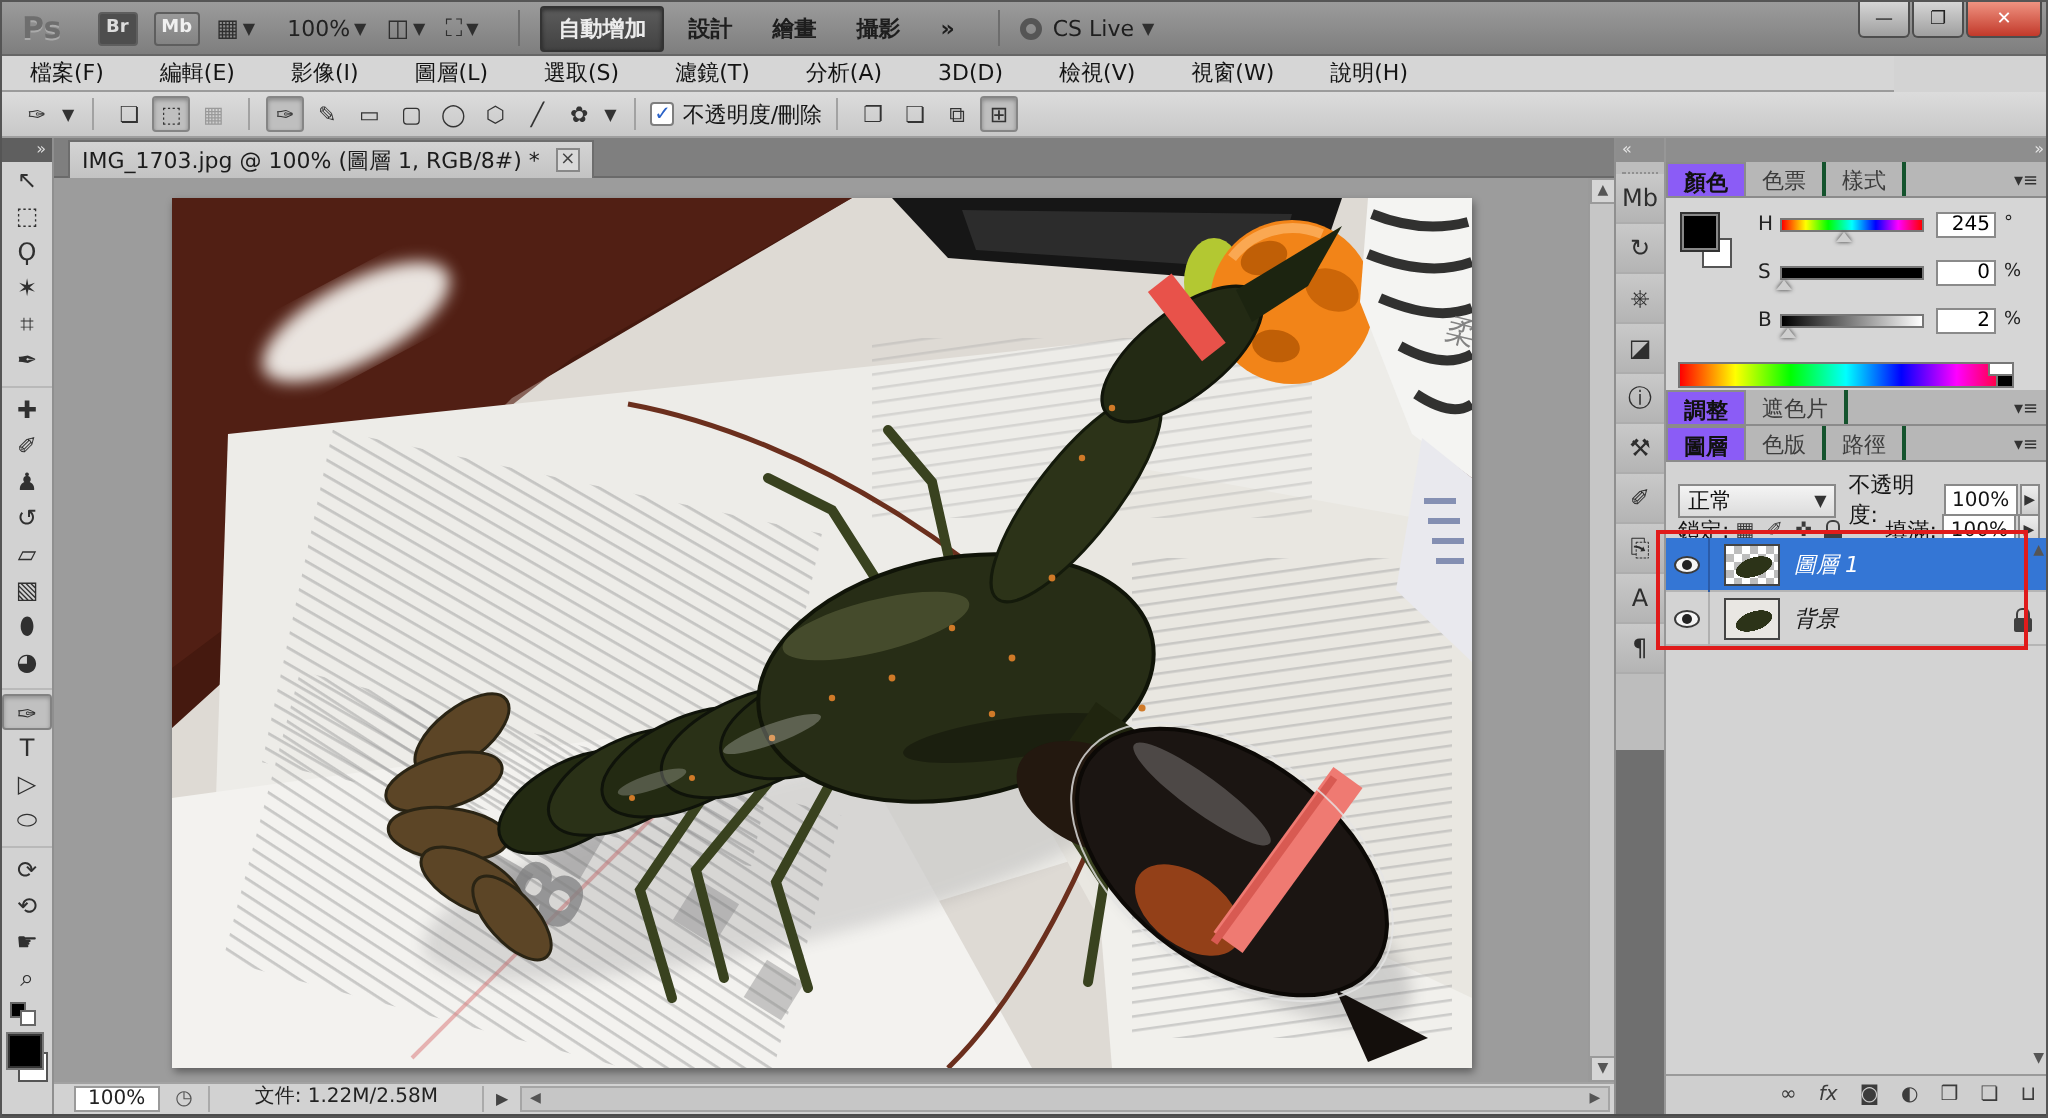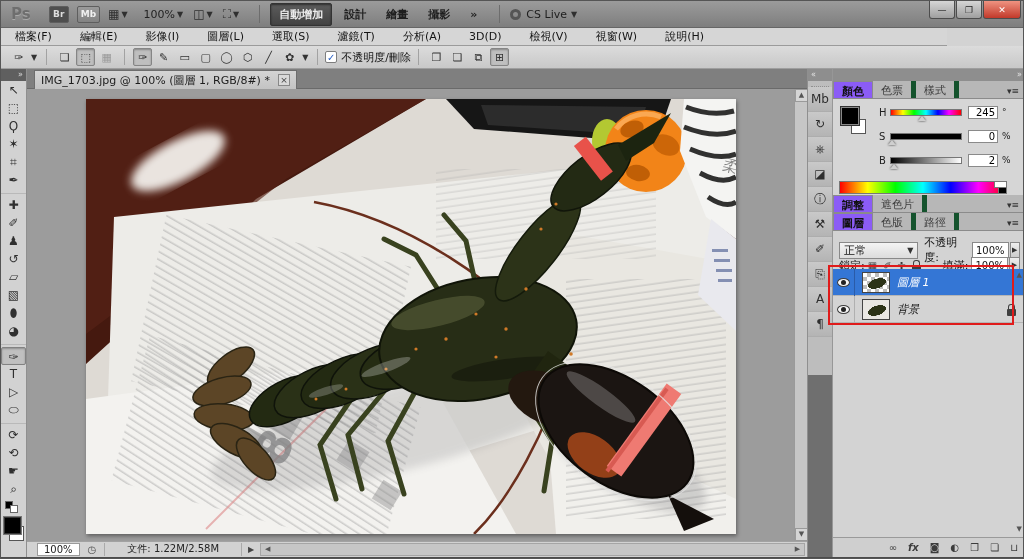--- a/index.html
+++ b/index.html
@@ -68,21 +68,21 @@
   
   .dock{position:absolute;left:806px;top:68px;width:25px;height:488px;background:#bdbdbd;border-left:1px solid #8f8f8f;}
   .dock-strip{height:12px;background:#8e8e8e;color:#e5e5e5;font-size:8px;line-height:12px;text-align:left;padding-left:3px;}
   .dock-grip{height:6px;border-bottom:1px dotted #909090;margin:0 3px;}
   .dock-btn{width:24px;height:25px;display:flex;align-items:center;justify-content:center;font-size:12px;color:#2e2e2e;border-bottom:1px solid #adadad;background:linear-gradient(#c9c9c9,#b4b4b4);}
   .dock-fill{position:absolute;left:0;bottom:0;top:306px;width:25px;background:#6f6f6f;}
   
   .panels{position:absolute;left:831px;top:68px;width:193px;height:488px;background:#d3d3d3;border-left:1px solid #979797;}
   .pstrip{position:absolute;left:0;top:0;width:193px;height:12px;background:#8e8e8e;color:#e5e5e5;font-size:8px;line-height:12px;text-align:right;padding-right:4px;}
   .ptabs{position:absolute;left:0;width:193px;height:18px;background:#b7b7b7;border-bottom:1px solid #8b8b8b;display:flex;align-items:flex-end;}
-  .ptab{font-size:11px;color:#3d3d3d;padding:2px 8px;height:17px;border-right:5px solid #14532d;white-space:nowrap;}
+  .ptab{font-size:11px;color:#3d3d3d;padding:2px 8px;height:17px;border-right:2px solid #14532d;white-space:nowrap;}
   .ptab.on{background:#8b5cf6;color:#111;border:1px solid #8b8b8b;border-bottom:none;font-weight:bold;}
   .pmenu{margin-left:auto;font-size:9px;color:#333;padding:3px 6px 0 0;}
   .colorbody{position:absolute;left:0;top:30px;width:193px;height:96px;background:#d6d6d6;}
   .cswatches{position:absolute;left:8px;top:8px;width:30px;height:30px;}
   .cw-bg{position:absolute;left:10px;top:12px;width:15px;height:15px;background:#fff;border:1px solid #555;}
   .cw-fg{position:absolute;left:0;top:0;width:18px;height:18px;background:#000;border:1px solid #888;outline:1px solid #333;}
   .srow{position:absolute;left:46px;width:147px;height:14px;display:flex;align-items:center;}
   .slabel{width:11px;font-size:10px;color:#222;}
   .sbar{position:relative;width:72px;height:7px;border:1px solid #777;}
   .sbar .mark{position:absolute;top:6px;margin-left:-4px;width:0;height:0;border-left:4px solid transparent;border-right:4px solid transparent;border-bottom:5px solid #cfcfcf;filter:drop-shadow(0 0 1px #333);}
@@ -115,21 +115,21 @@
      linear-gradient(45deg,#bdbdbd 25%,transparent 25%,transparent 75%,#bdbdbd 75%),
      linear-gradient(45deg,#bdbdbd 25%,#fff 25%,#fff 75%,#bdbdbd 75%);
      background-size:8px 8px;background-position:0 0,4px 4px;background-color:#fff;}
   .thumb::after{content:"";position:absolute;left:3px;top:5px;width:22px;height:11px;background:radial-gradient(ellipse,#2c3318 0 60%,rgba(44,51,24,0) 61%);transform:rotate(-18deg);}
   .lname{font-size:11px;color:#141414;}
   .layerrow.on .lname{color:#fff;font-style:italic;}
   .lname.italic{font-style:italic;}
   .rowlock{margin-left:auto;margin-right:10px;}
   .lfooter{position:absolute;left:0;top:468px;width:193px;height:20px;border-top:1px solid #9a9a9a;background:#cfcfcf;display:flex;align-items:center;justify-content:flex-end;padding-right:8px;}
   .lf-ico{font-size:10px;color:#3c3c3c;margin-left:11px;font-style:normal;}
-  .lf-ico.fx{font-style:italic;font-weight:bold;}
+  .lf-ico.fx{font-style:italic;font-weight:normal;}
   .scrollhint{position:absolute;right:3px;font-size:7px;color:#555;}
   
   .redbox{position:absolute;left:827px;top:264px;width:186px;height:60px;border:2px solid #e01b1b;pointer-events:none;z-index:50;}
   .bottomline{position:absolute;left:0;top:556px;width:1024px;height:3px;background:#4c4c4c;}
 </style>
 </head>
 <body>
 
 <div class="window">
 

